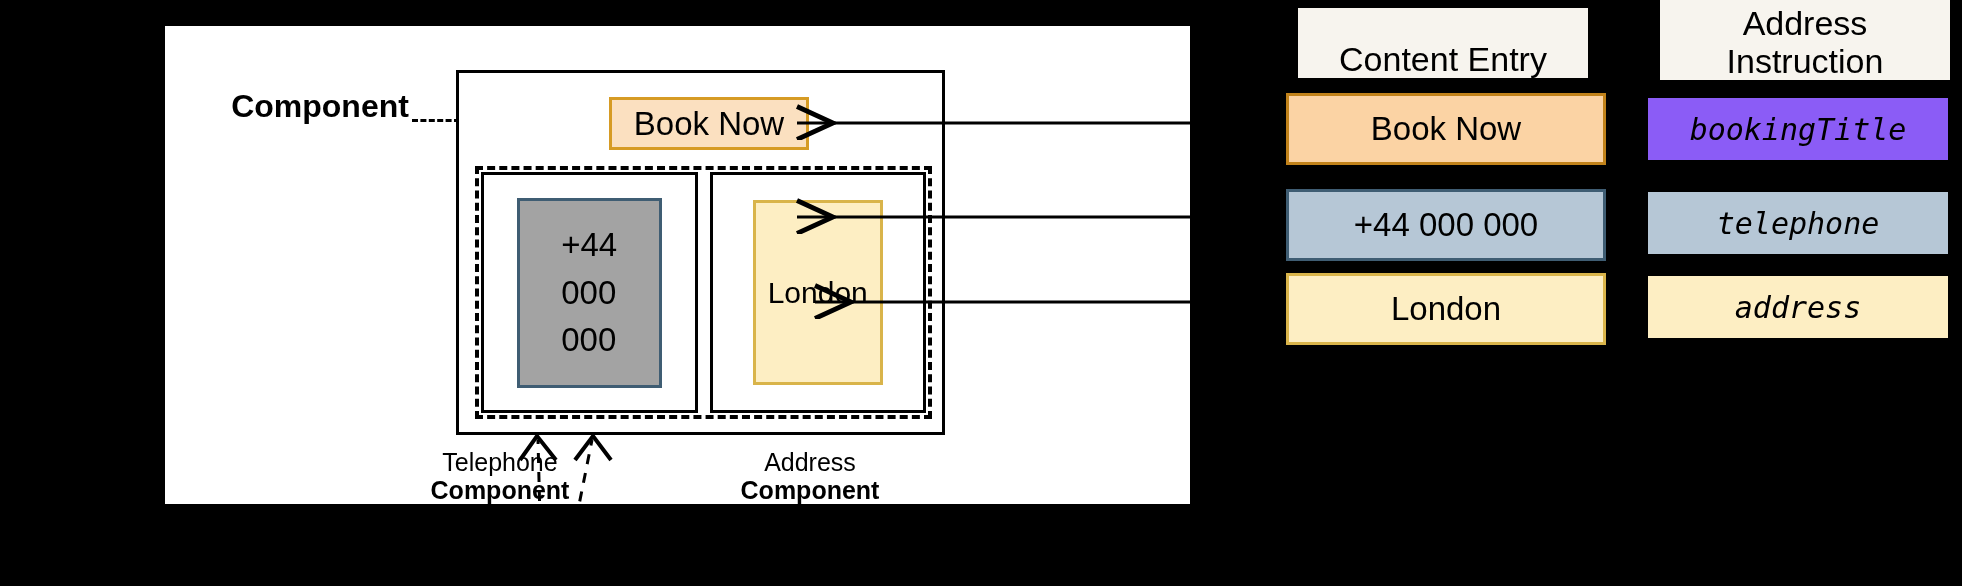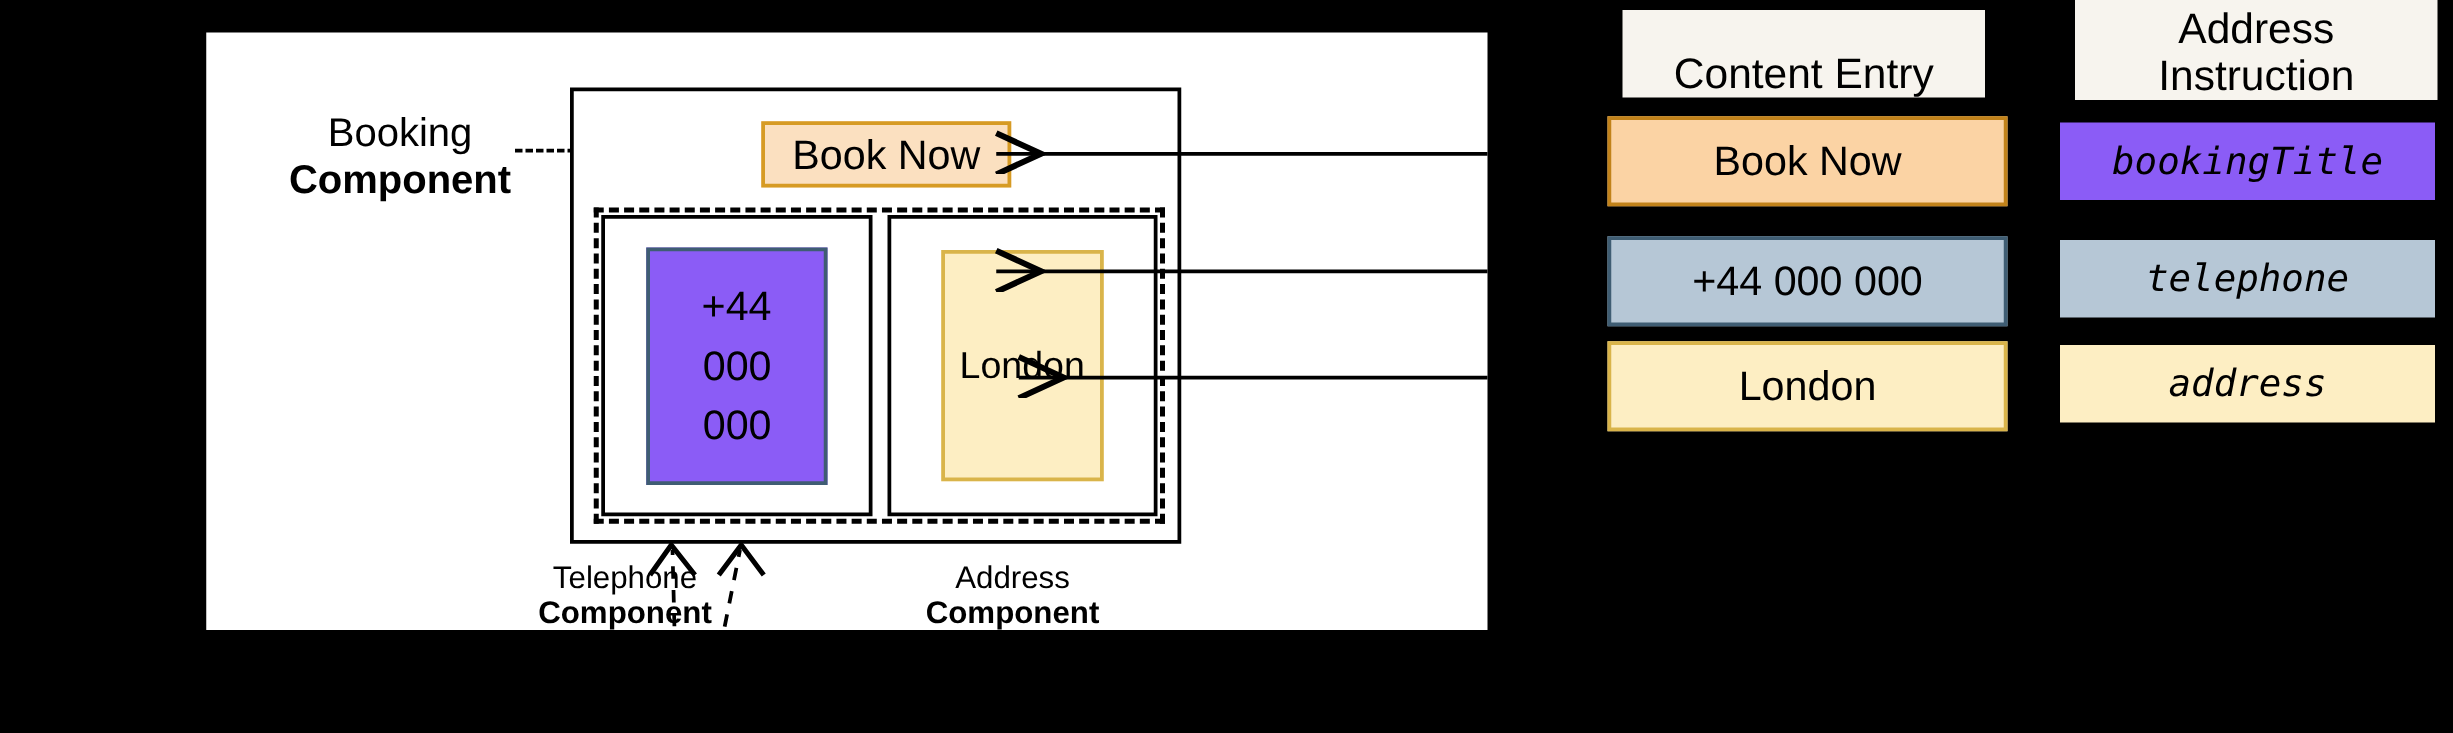--- a/index.html
+++ b/index.html
@@ -50,23 +50,23 @@
   .child-comp{
     border:3px solid #000; box-sizing:border-box; background:#fff;
     flex:1 1 0; position:relative;
     display:flex;align-items:center;justify-content:center;
   }
   #telephone-comp{margin:2px 0 2px 2px;}
   #address-comp{margin:2px 2px 2px 0;}
 
   
   #telephone-value{
-    width:145px;height:190px;background:#8b5cf6;border:3px solid #3f5d73;
+    width:145px;height:190px;background:#a3a3a3;border:3px solid #3f5d73;
     box-sizing:border-box;display:flex;align-items:center;justify-content:center;
-    text-align:right;font-size:33px;line-height:1.45;color:#000;
+    text-align:left;font-size:33px;line-height:1.45;color:#000;
   }
   #address-value{
     width:130px;height:185px;background:#fdeec3;border:3px solid #d9b44a;
     box-sizing:border-box;display:flex;align-items:center;justify-content:center;
     text-align:center;font-size:30px;color:#000;
   }
 
   
   .sub-label{position:absolute;text-align:center;line-height:1.12;color:#000;}
   .sub-label .t1{font-size:25px;}
@@ -105,21 +105,20 @@
   #instr-booking{left:1648px;top:98px;width:300px;height:62px;background:#8b5cf6;}
   #instr-telephone{left:1648px;top:192px;width:300px;height:62px;background:#b6c7d6;}
   #instr-address{left:1648px;top:276px;width:300px;height:62px;background:#fdeec3;}
 </style>
 </head>
 <body>
 
 <div id="white-panel">
 
   <div id="booking-label" style="left:40px;top:62px;">
-    <div class="l1">Booking</div>
     <div class="l2">Component</div>
   </div>
 
   <div id="booking-leader" style="left:247px;top:93px;"></div>
 
   <div id="booking-box" style="left:291px;top:44px;">
 
     <div id="book-now-chip">
       <span>Book Now</span>
     </div>

